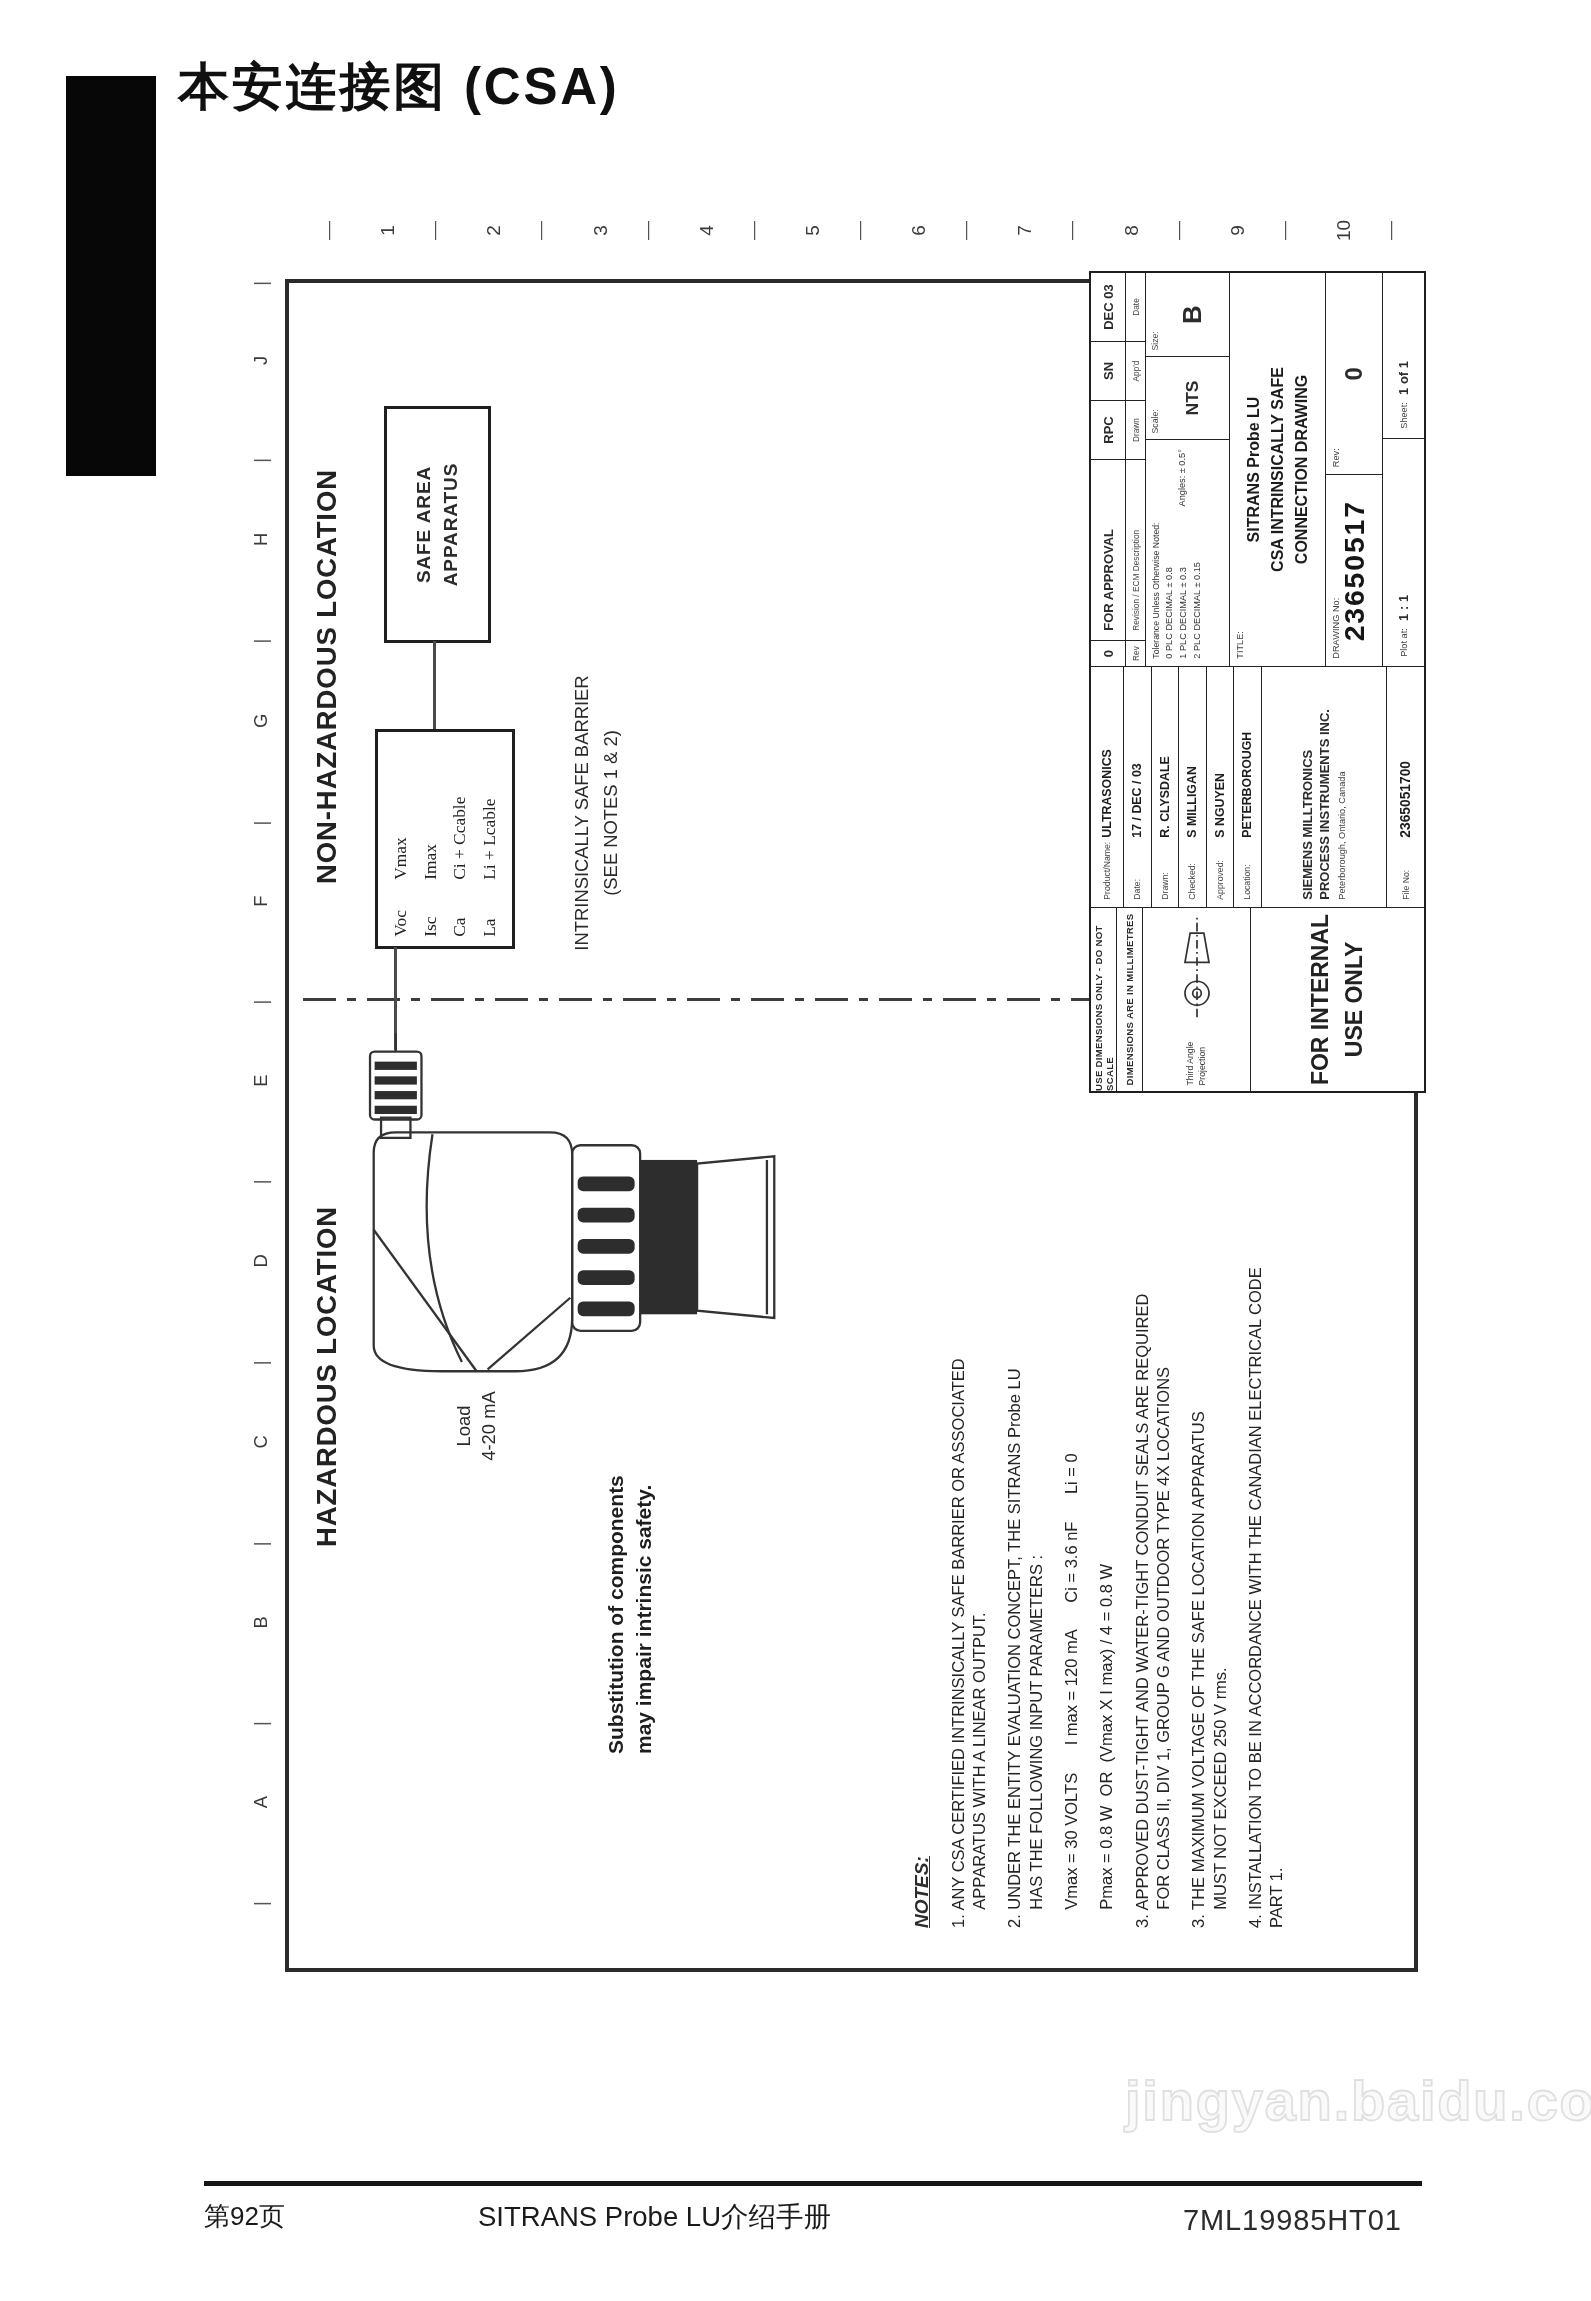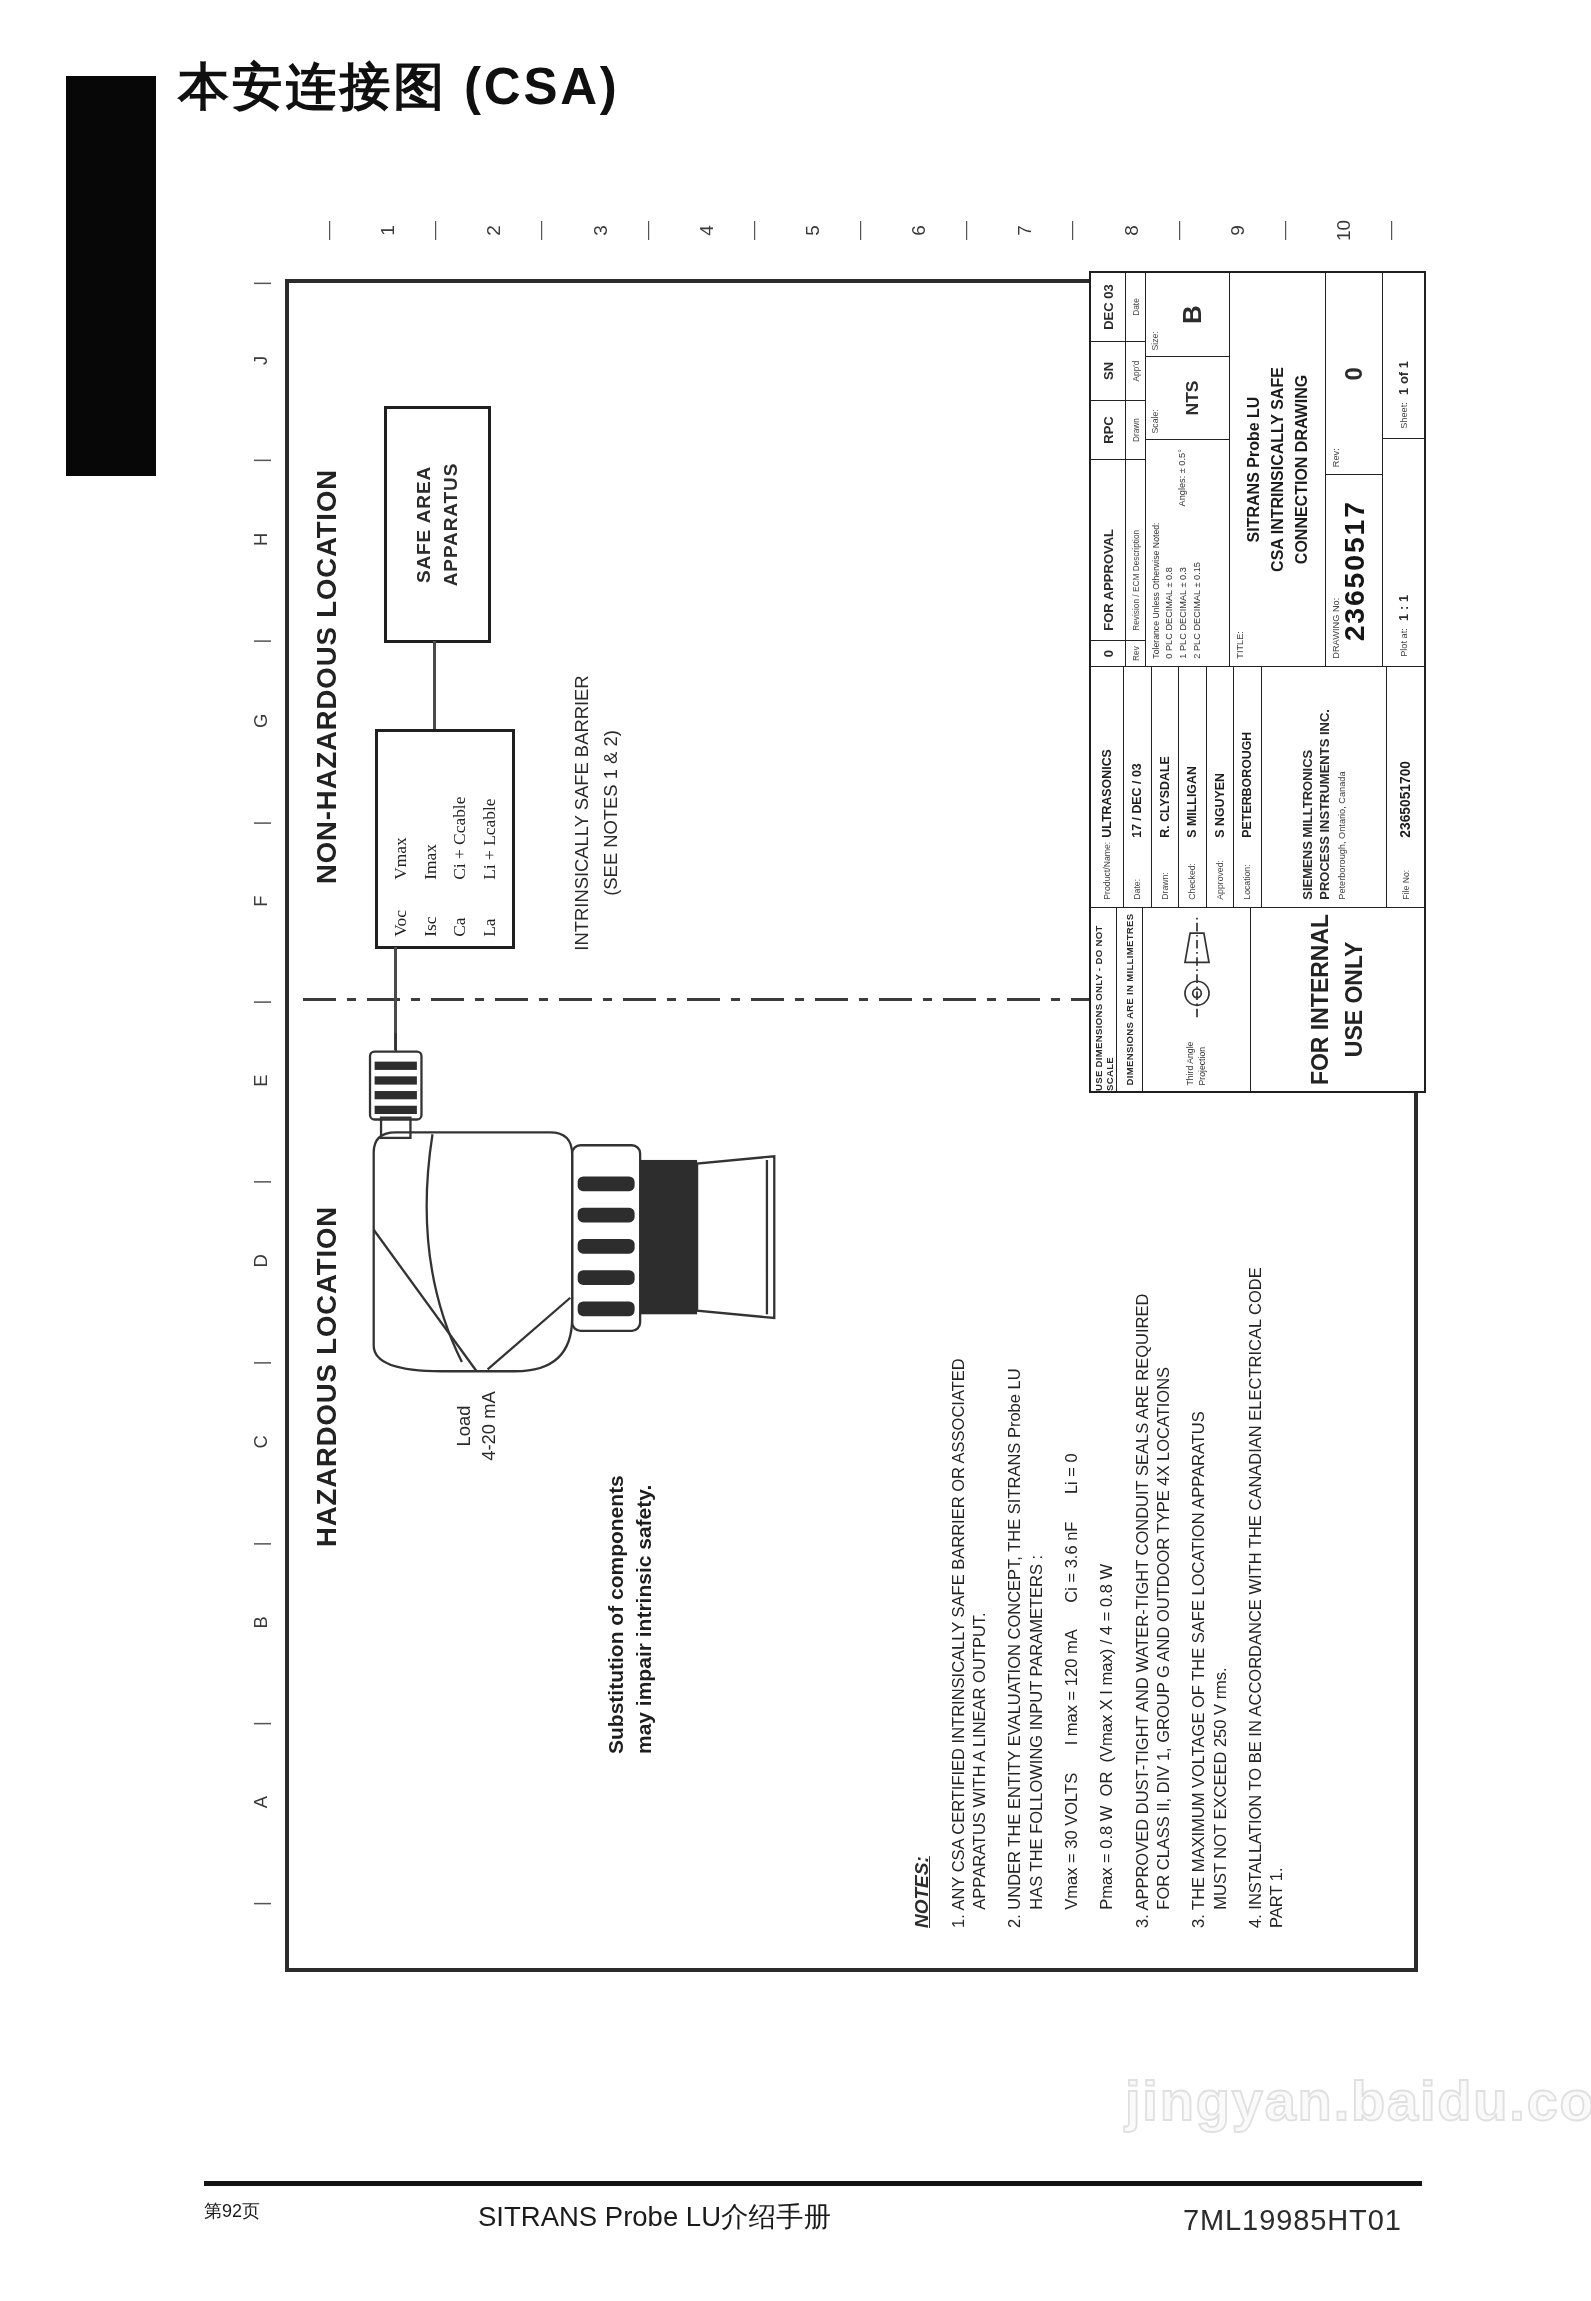--- a/index.html
+++ b/index.html
@@ -130,21 +130,21 @@
 
   .ps-row{flex:1;display:flex;}
   .ps-cell{box-sizing:border-box;border-right:1.8px solid #222;display:flex;align-items:center;padding:0 9.2px;gap:7.3px;}
   .ps-plot{flex:1;}
   .ps-sheet{width:165px;border-right:none;}
   .ps-cell .k{font-size:9.2px;color:#444;}
   .ps-cell .v{font-size:13px;font-weight:700;}
 
   
   .footer-rule{position:absolute;left:204px;top:2181px;width:1218px;height:4.6px;background:#141414;z-index:1;}
-  .footer-page{position:absolute;left:204px;top:2199px;font-size:18px;color:#1a1a1a;z-index:3;}
+  .footer-page{position:absolute;left:204px;top:2199px;font-size:26px;color:#1a1a1a;z-index:3;}
   .footer-manual{position:absolute;left:478px;top:2199px;font-size:27.5px;color:#1a1a1a;z-index:3;}
   .footer-doc{position:absolute;left:1183px;top:2204px;font-size:29px;letter-spacing:0.9px;color:#2b2b2b;z-index:3;}
 
   .watermark{position:absolute;left:1125px;top:2062px;z-index:2;color:rgba(0,0,0,0.02);
              -webkit-text-stroke:1.8px #d7d7d7;font-weight:700;line-height:1;}
   .wm-row{display:flex;align-items:flex-end;}
   .wm-brand{font-size:77px;letter-spacing:1.8px;}
   .wm-suffix{font-size:59px;margin-left:9.2px;}
   .wm-url{font-size:56px;margin-top:11px;-webkit-text-stroke:1.8px #e0e0e0;letter-spacing:1.8px;}
   .wm-paw{margin:0 1.8px -3.7px 1.8px;}

